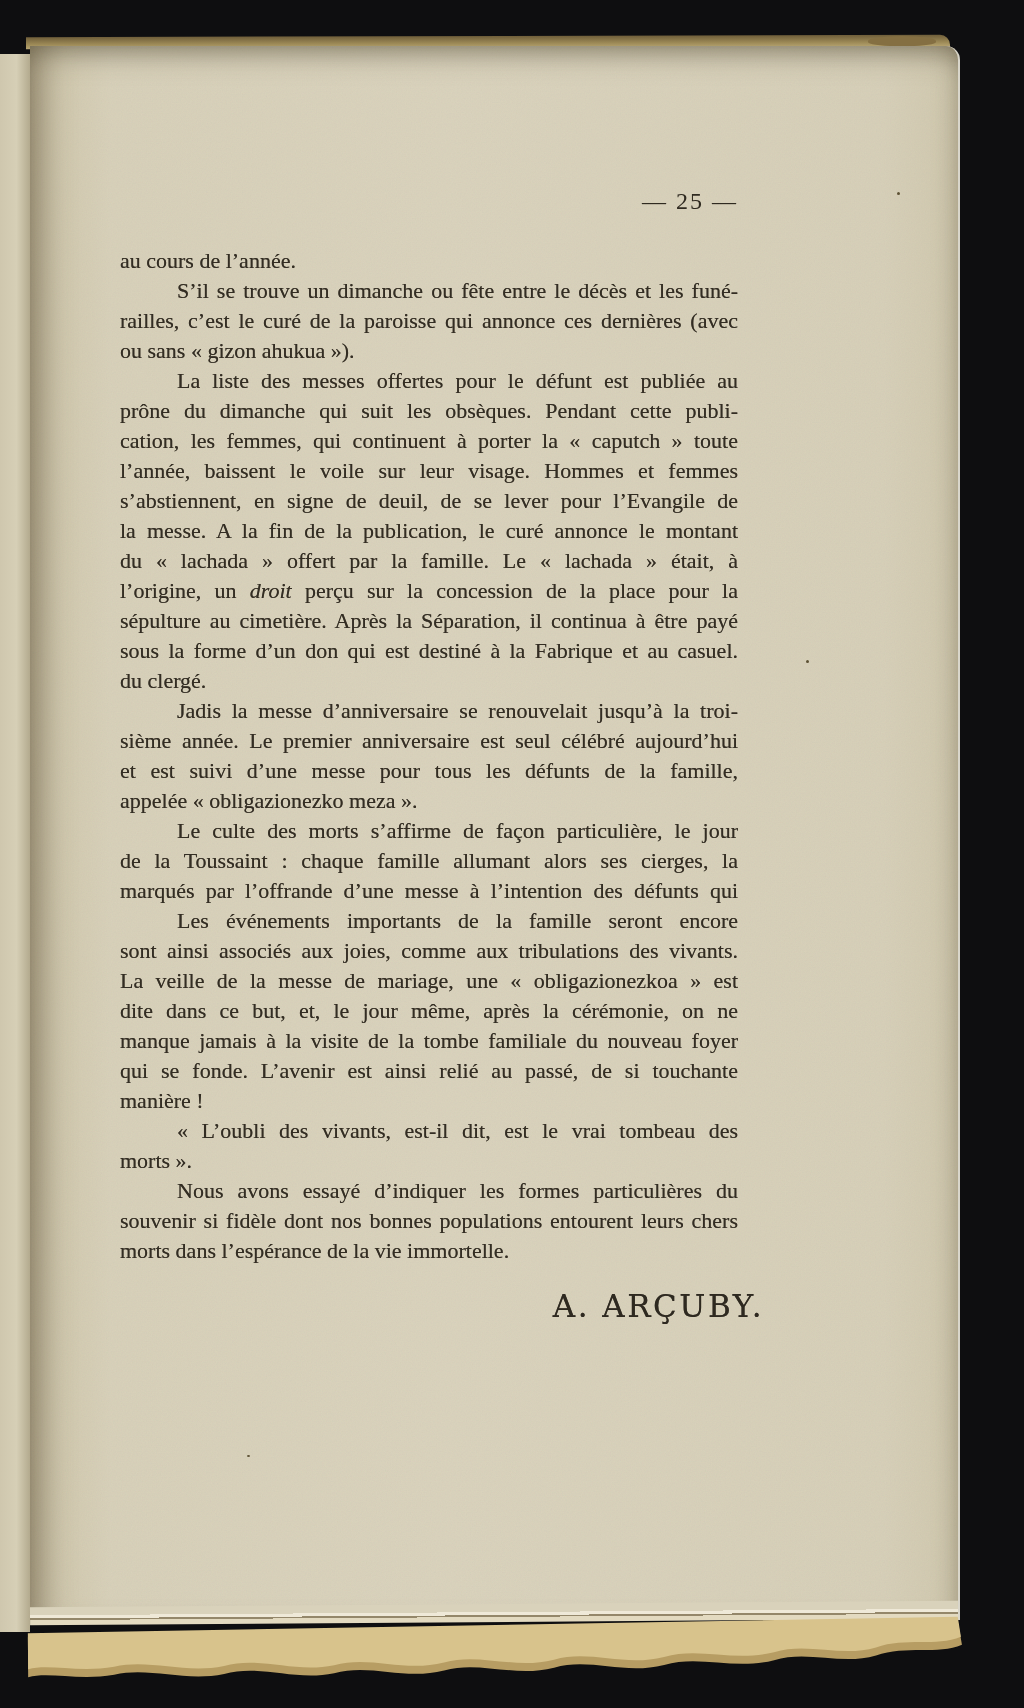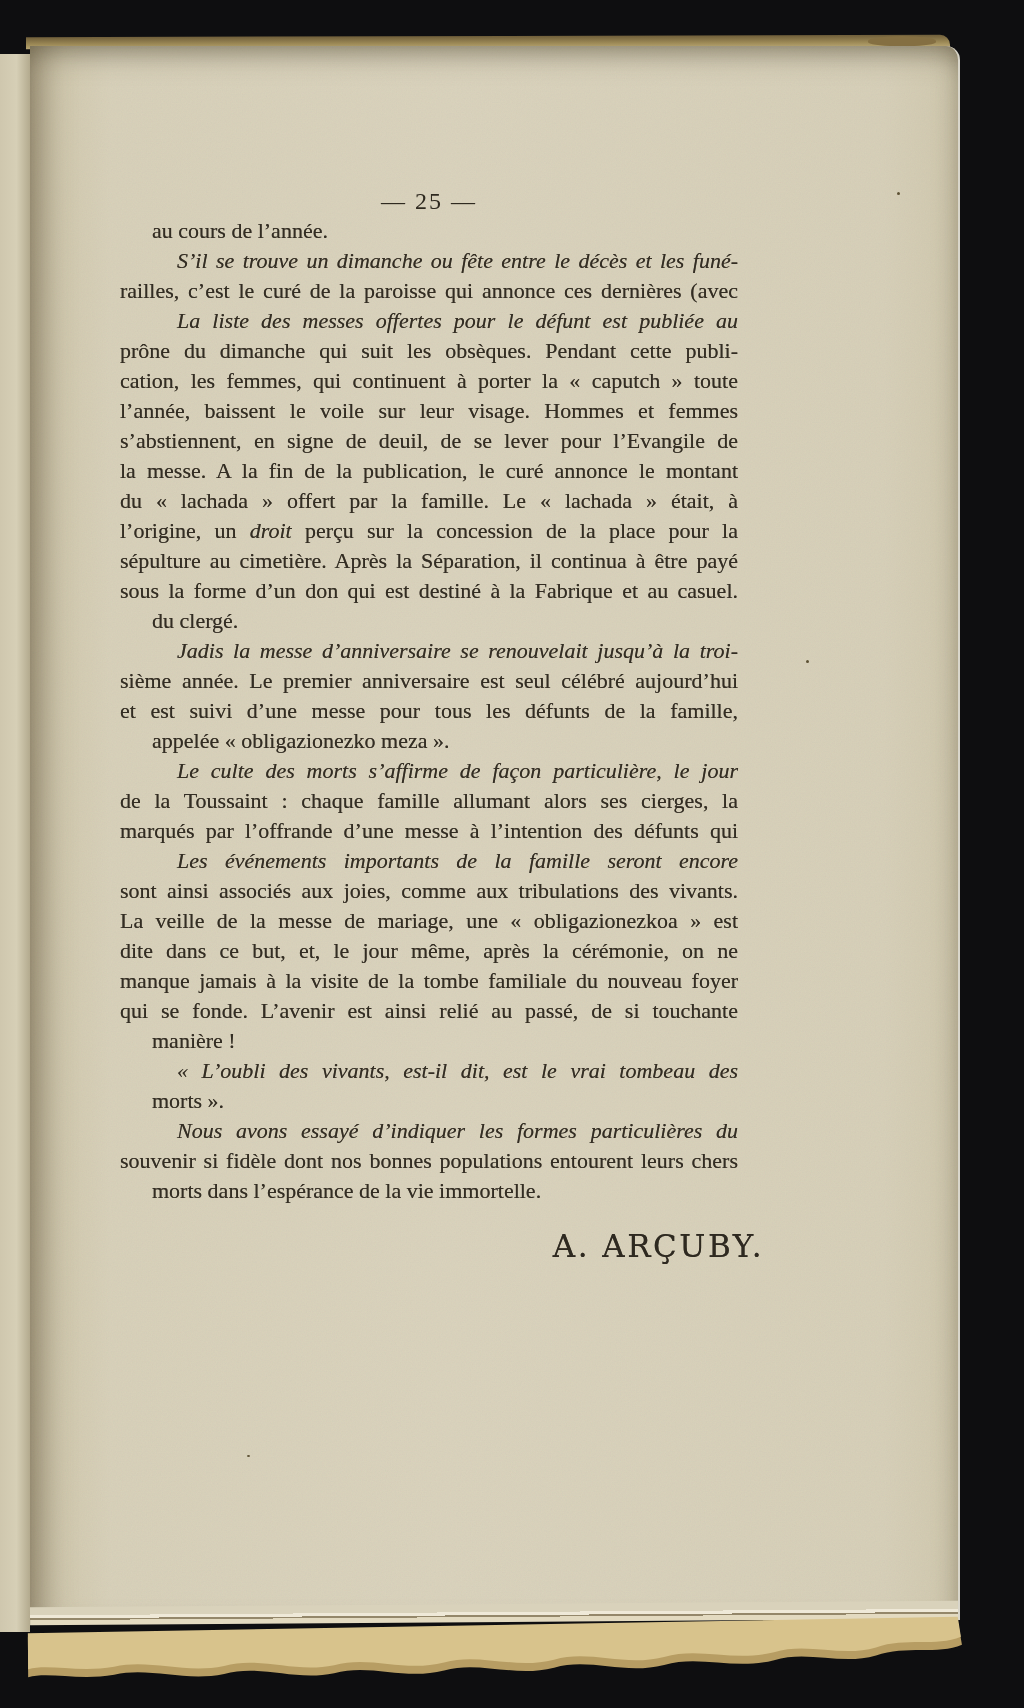--- a/index.html
+++ b/index.html
@@ -42,30 +42,30 @@
     background:linear-gradient(180deg,#d9d2bb 0%,#d9d2bb 45%,#efe9d8 45%,#efe9d8 62%,#94876a 62%,#94876a 72%,#e3dac0 72%,#e3dac0 100%);
     transform:rotate(-0.4deg);
   }
   .deckle{position:absolute;left:8px;top:1618px;transform:rotate(-0.4deg);}
   
   .content{
     position:absolute;left:120px;top:186px;width:618px;
     color:#332d23;
   }
   .page-number{
-    text-align:center;font-size:24px;line-height:30px;letter-spacing:2px;
-    color:#2f2a20;
+    text-align:right;font-size:24px;line-height:30px;letter-spacing:2px;
+    margin-bottom:30px;color:#2f2a20;
   }
   .line{
     font-size:22px;line-height:30px;height:30px;
     text-align:justify;text-align-last:justify;
     text-shadow:0 0 0.5px rgba(51,45,35,0.65);
   }
-  .line.indent{padding-left:57px;font-style:italic;}
-  .line.last{text-align-last:left;margin-left:32px;}
+  .line.indent{padding-left:57px;}
+  .line.last{text-align-last:left;}
   .line i{font-style:italic;}
   .signature{
     margin-top:24px;margin-right:-26px;
     text-align:right;font-size:31px;line-height:32px;letter-spacing:2.5px;
     color:#2e2920;font-family:"DejaVu Serif", serif;
     text-shadow:0 0 0.6px rgba(46,41,32,0.7);
   }
   .speck{position:absolute;border-radius:50%;background:#5d5134;}
 </style>
 </head>
@@ -94,20 +94,21 @@
   <path d="M20,16 L950,6 L954,30 C930,40 898,30 868,40 C834,50 800,34 766,44 C726,54 692,38 656,48 C616,58 582,40 546,50 C506,60 472,42 436,52 C396,62 362,44 326,54 C286,62 252,44 216,54 C176,62 142,46 106,54 C70,60 40,50 20,56 Z" fill="#b79d63"></path>
   <path d="M20,12 L950,2 L953,22 C928,32 898,22 868,32 C834,42 800,26 766,36 C726,46 692,30 656,40 C616,50 582,32 546,42 C506,52 472,34 436,44 C396,54 362,36 326,46 C286,54 252,36 216,46 C176,54 142,38 106,46 C70,52 40,42 20,48 Z" fill="#d8c38c"></path>
 </svg>
 
 <div class="content">
   <div class="page-number">— 25 —</div>
   <div id="body-lines">
       <div class="line last" style=""><span>au cours de l’année.</span></div>
       <div class="line indent" style=""><span>S’il se trouve un dimanche ou fête entre le décès et les funé-</span></div>
       <div class="line" style=""><span>railles, c’est le curé de la paroisse qui annonce ces dernières (avec</span></div>
+      <div class="line last" style=""><span>ou sans « gizon ahukua »).</span></div>
       <div class="line indent" style=""><span>La liste des messes offertes pour le défunt est publiée au</span></div>
       <div class="line" style=""><span>prône du dimanche qui suit les obsèques. Pendant cette publi-</span></div>
       <div class="line" style=""><span>cation, les femmes, qui continuent à porter la « caputch » toute</span></div>
       <div class="line" style=""><span>l’année, baissent le voile sur leur visage. Hommes et femmes</span></div>
       <div class="line" style=""><span>s’abstiennent, en signe de deuil, de se lever pour l’Evangile de</span></div>
       <div class="line" style=""><span>la messe. A la fin de la publication, le curé annonce le montant</span></div>
       <div class="line" style=""><span>du « lachada » offert par la famille. Le « lachada » était, à</span></div>
       <div class="line" style=""><span>l’origine, un </span><i>droit</i><span> perçu sur la concession de la place pour la</span></div>
       <div class="line" style=""><span>sépulture au cimetière. Après la Séparation, il continua à être payé</span></div>
       <div class="line" style=""><span>sous la forme d’un don qui est destiné à la Fabrique et au casuel.</span></div>

